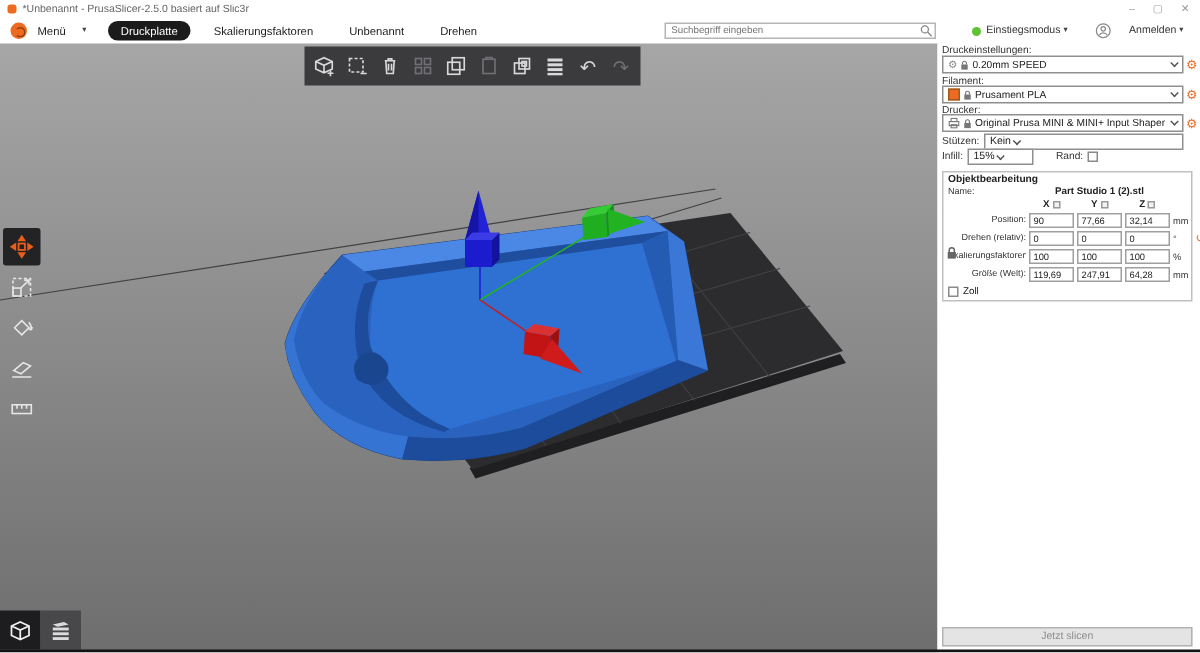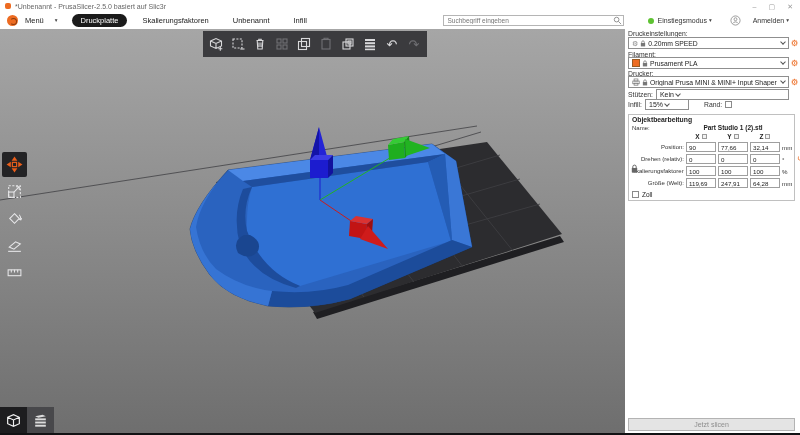--- a/index.html
+++ b/index.html
@@ -104,21 +104,21 @@
 
   <div class="menubar">
     <span class="logo"></span>
     <span class="menu-btn">
       <span>Menü</span>
       <span class="caret">▾</span>
     </span>
     <span class="tab active">Druckplatte</span>
     <span class="tab">Skalierungsfaktoren</span>
     <span class="tab">Unbenannt</span>
-    <span class="tab">Infill</span>
+    <span class="tab">Drehen</span>
 
     <span class="search-wrap">
       <input placeholder="Suchbegriff eingeben" style="">
       <svg class="mag" viewBox="0 0 10 10">
         <circle cx="4" cy="4" r="2.6" fill="none" stroke="#888" stroke-width="1"></circle>
         <line x1="6" y1="6" x2="9" y2="9" stroke="#888" stroke-width="1"></line>
       </svg>
     </span>
     <span class="statusdot"></span>
     <span class="mode">

